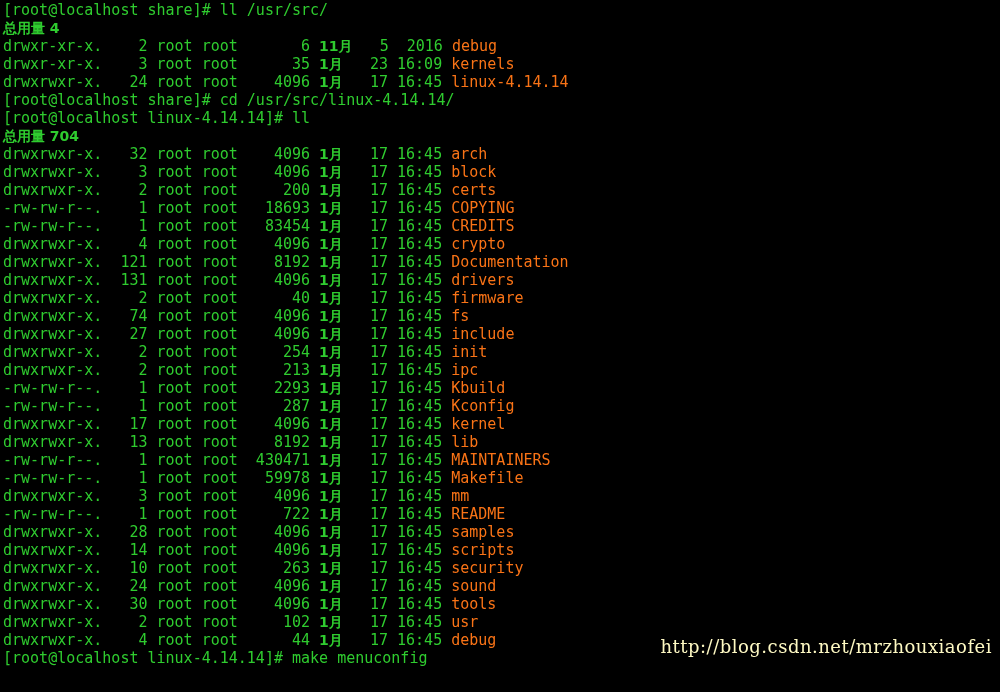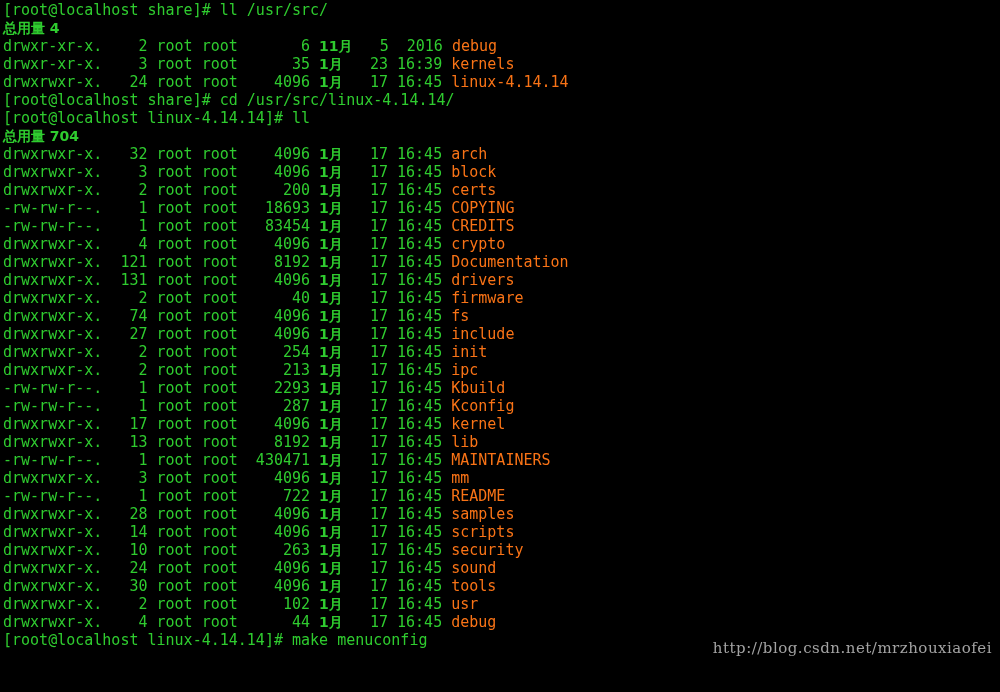--- a/index.html
+++ b/index.html
@@ -51,36 +51,36 @@
   }
   .cjk {
     font-family: "DejaVu Sans", "Liberation Sans", sans-serif;
     font-size: 14px;
     font-weight: bold;
   }
   .watermark {
     position: absolute;
     right: 8px;
     bottom: 17px;
-    color: #a3a3a3;
+    color: #fef9c3;
     font-family: "DejaVu Serif", "Liberation Serif", serif;
-    font-size: 15px;
+    font-size: 18px;
     letter-spacing: 0.5px;
     white-space: pre;
   }
 </style>
 </head>
 <body>
 
 <div id="terminal">
   <div class="term-body" id="term-body">
       <div class="line"><span class="prompt">[root@localhost share]#</span><span class="green"> ll /usr/src/</span></div>
       <div class="line"><span class="green cjk">总用量 4</span></div>
       <div class="line"><span class="green">drwxr-xr-x.    2 root root       6 </span><span class="green cjk">11月</span><span class="green">   5  2016 </span><span class="dir">debug</span></div>
-      <div class="line"><span class="green">drwxr-xr-x.    3 root root      35 </span><span class="green cjk">1月</span><span class="green">   23 16:39 </span><span class="dir">kernels</span></div>
+      <div class="line"><span class="green">drwxr-xr-x.    3 root root      35 </span><span class="green cjk">1月</span><span class="green">   23 16:09 </span><span class="dir">kernels</span></div>
       <div class="line"><span class="green">drwxrwxr-x.   24 root root    4096 </span><span class="green cjk">1月</span><span class="green">   17 16:45 </span><span class="dir">linux-4.14.14</span></div>
       <div class="line"><span class="prompt">[root@localhost share]#</span><span class="green"> cd /usr/src/linux-4.14.14/</span></div>
       <div class="line"><span class="prompt">[root@localhost linux-4.14.14]#</span><span class="green"> ll</span></div>
       <div class="line"><span class="green cjk">总用量 704</span></div>
       <div class="line"><span class="green">drwxrwxr-x.   32 root root    4096 </span><span class="green cjk">1月</span><span class="green">   17 16:45 </span><span class="dir">arch</span></div>
       <div class="line"><span class="green">drwxrwxr-x.    3 root root    4096 </span><span class="green cjk">1月</span><span class="green">   17 16:45 </span><span class="dir">block</span></div>
       <div class="line"><span class="green">drwxrwxr-x.    2 root root     200 </span><span class="green cjk">1月</span><span class="green">   17 16:45 </span><span class="dir">certs</span></div>
       <div class="line"><span class="green">-rw-rw-r--.    1 root root   18693 </span><span class="green cjk">1月</span><span class="green">   17 16:45 </span><span class="file">COPYING</span></div>
       <div class="line"><span class="green">-rw-rw-r--.    1 root root   83454 </span><span class="green cjk">1月</span><span class="green">   17 16:45 </span><span class="file">CREDITS</span></div>
       <div class="line"><span class="green">drwxrwxr-x.    4 root root    4096 </span><span class="green cjk">1月</span><span class="green">   17 16:45 </span><span class="dir">crypto</span></div>
@@ -89,20 +89,21 @@
       <div class="line"><span class="green">drwxrwxr-x.    2 root root      40 </span><span class="green cjk">1月</span><span class="green">   17 16:45 </span><span class="dir">firmware</span></div>
       <div class="line"><span class="green">drwxrwxr-x.   74 root root    4096 </span><span class="green cjk">1月</span><span class="green">   17 16:45 </span><span class="dir">fs</span></div>
       <div class="line"><span class="green">drwxrwxr-x.   27 root root    4096 </span><span class="green cjk">1月</span><span class="green">   17 16:45 </span><span class="dir">include</span></div>
       <div class="line"><span class="green">drwxrwxr-x.    2 root root     254 </span><span class="green cjk">1月</span><span class="green">   17 16:45 </span><span class="dir">init</span></div>
       <div class="line"><span class="green">drwxrwxr-x.    2 root root     213 </span><span class="green cjk">1月</span><span class="green">   17 16:45 </span><span class="dir">ipc</span></div>
       <div class="line"><span class="green">-rw-rw-r--.    1 root root    2293 </span><span class="green cjk">1月</span><span class="green">   17 16:45 </span><span class="file">Kbuild</span></div>
       <div class="line"><span class="green">-rw-rw-r--.    1 root root     287 </span><span class="green cjk">1月</span><span class="green">   17 16:45 </span><span class="file">Kconfig</span></div>
       <div class="line"><span class="green">drwxrwxr-x.   17 root root    4096 </span><span class="green cjk">1月</span><span class="green">   17 16:45 </span><span class="dir">kernel</span></div>
       <div class="line"><span class="green">drwxrwxr-x.   13 root root    8192 </span><span class="green cjk">1月</span><span class="green">   17 16:45 </span><span class="dir">lib</span></div>
       <div class="line"><span class="green">-rw-rw-r--.    1 root root  430471 </span><span class="green cjk">1月</span><span class="green">   17 16:45 </span><span class="file">MAINTAINERS</span></div>
+      <div class="line"><span class="green">-rw-rw-r--.    1 root root   59978 </span><span class="green cjk">1月</span><span class="green">   17 16:45 </span><span class="file">Makefile</span></div>
       <div class="line"><span class="green">drwxrwxr-x.    3 root root    4096 </span><span class="green cjk">1月</span><span class="green">   17 16:45 </span><span class="dir">mm</span></div>
       <div class="line"><span class="green">-rw-rw-r--.    1 root root     722 </span><span class="green cjk">1月</span><span class="green">   17 16:45 </span><span class="file">README</span></div>
       <div class="line"><span class="green">drwxrwxr-x.   28 root root    4096 </span><span class="green cjk">1月</span><span class="green">   17 16:45 </span><span class="dir">samples</span></div>
       <div class="line"><span class="green">drwxrwxr-x.   14 root root    4096 </span><span class="green cjk">1月</span><span class="green">   17 16:45 </span><span class="dir">scripts</span></div>
       <div class="line"><span class="green">drwxrwxr-x.   10 root root     263 </span><span class="green cjk">1月</span><span class="green">   17 16:45 </span><span class="dir">security</span></div>
       <div class="line"><span class="green">drwxrwxr-x.   24 root root    4096 </span><span class="green cjk">1月</span><span class="green">   17 16:45 </span><span class="dir">sound</span></div>
       <div class="line"><span class="green">drwxrwxr-x.   30 root root    4096 </span><span class="green cjk">1月</span><span class="green">   17 16:45 </span><span class="dir">tools</span></div>
       <div class="line"><span class="green">drwxrwxr-x.    2 root root     102 </span><span class="green cjk">1月</span><span class="green">   17 16:45 </span><span class="dir">usr</span></div>
       <div class="line"><span class="green">drwxrwxr-x.    4 root root      44 </span><span class="green cjk">1月</span><span class="green">   17 16:45 </span><span class="dir">debug</span></div>
       <div class="line"><span class="prompt">[root@localhost linux-4.14.14]#</span><span class="green"> make menuconfig</span></div>

